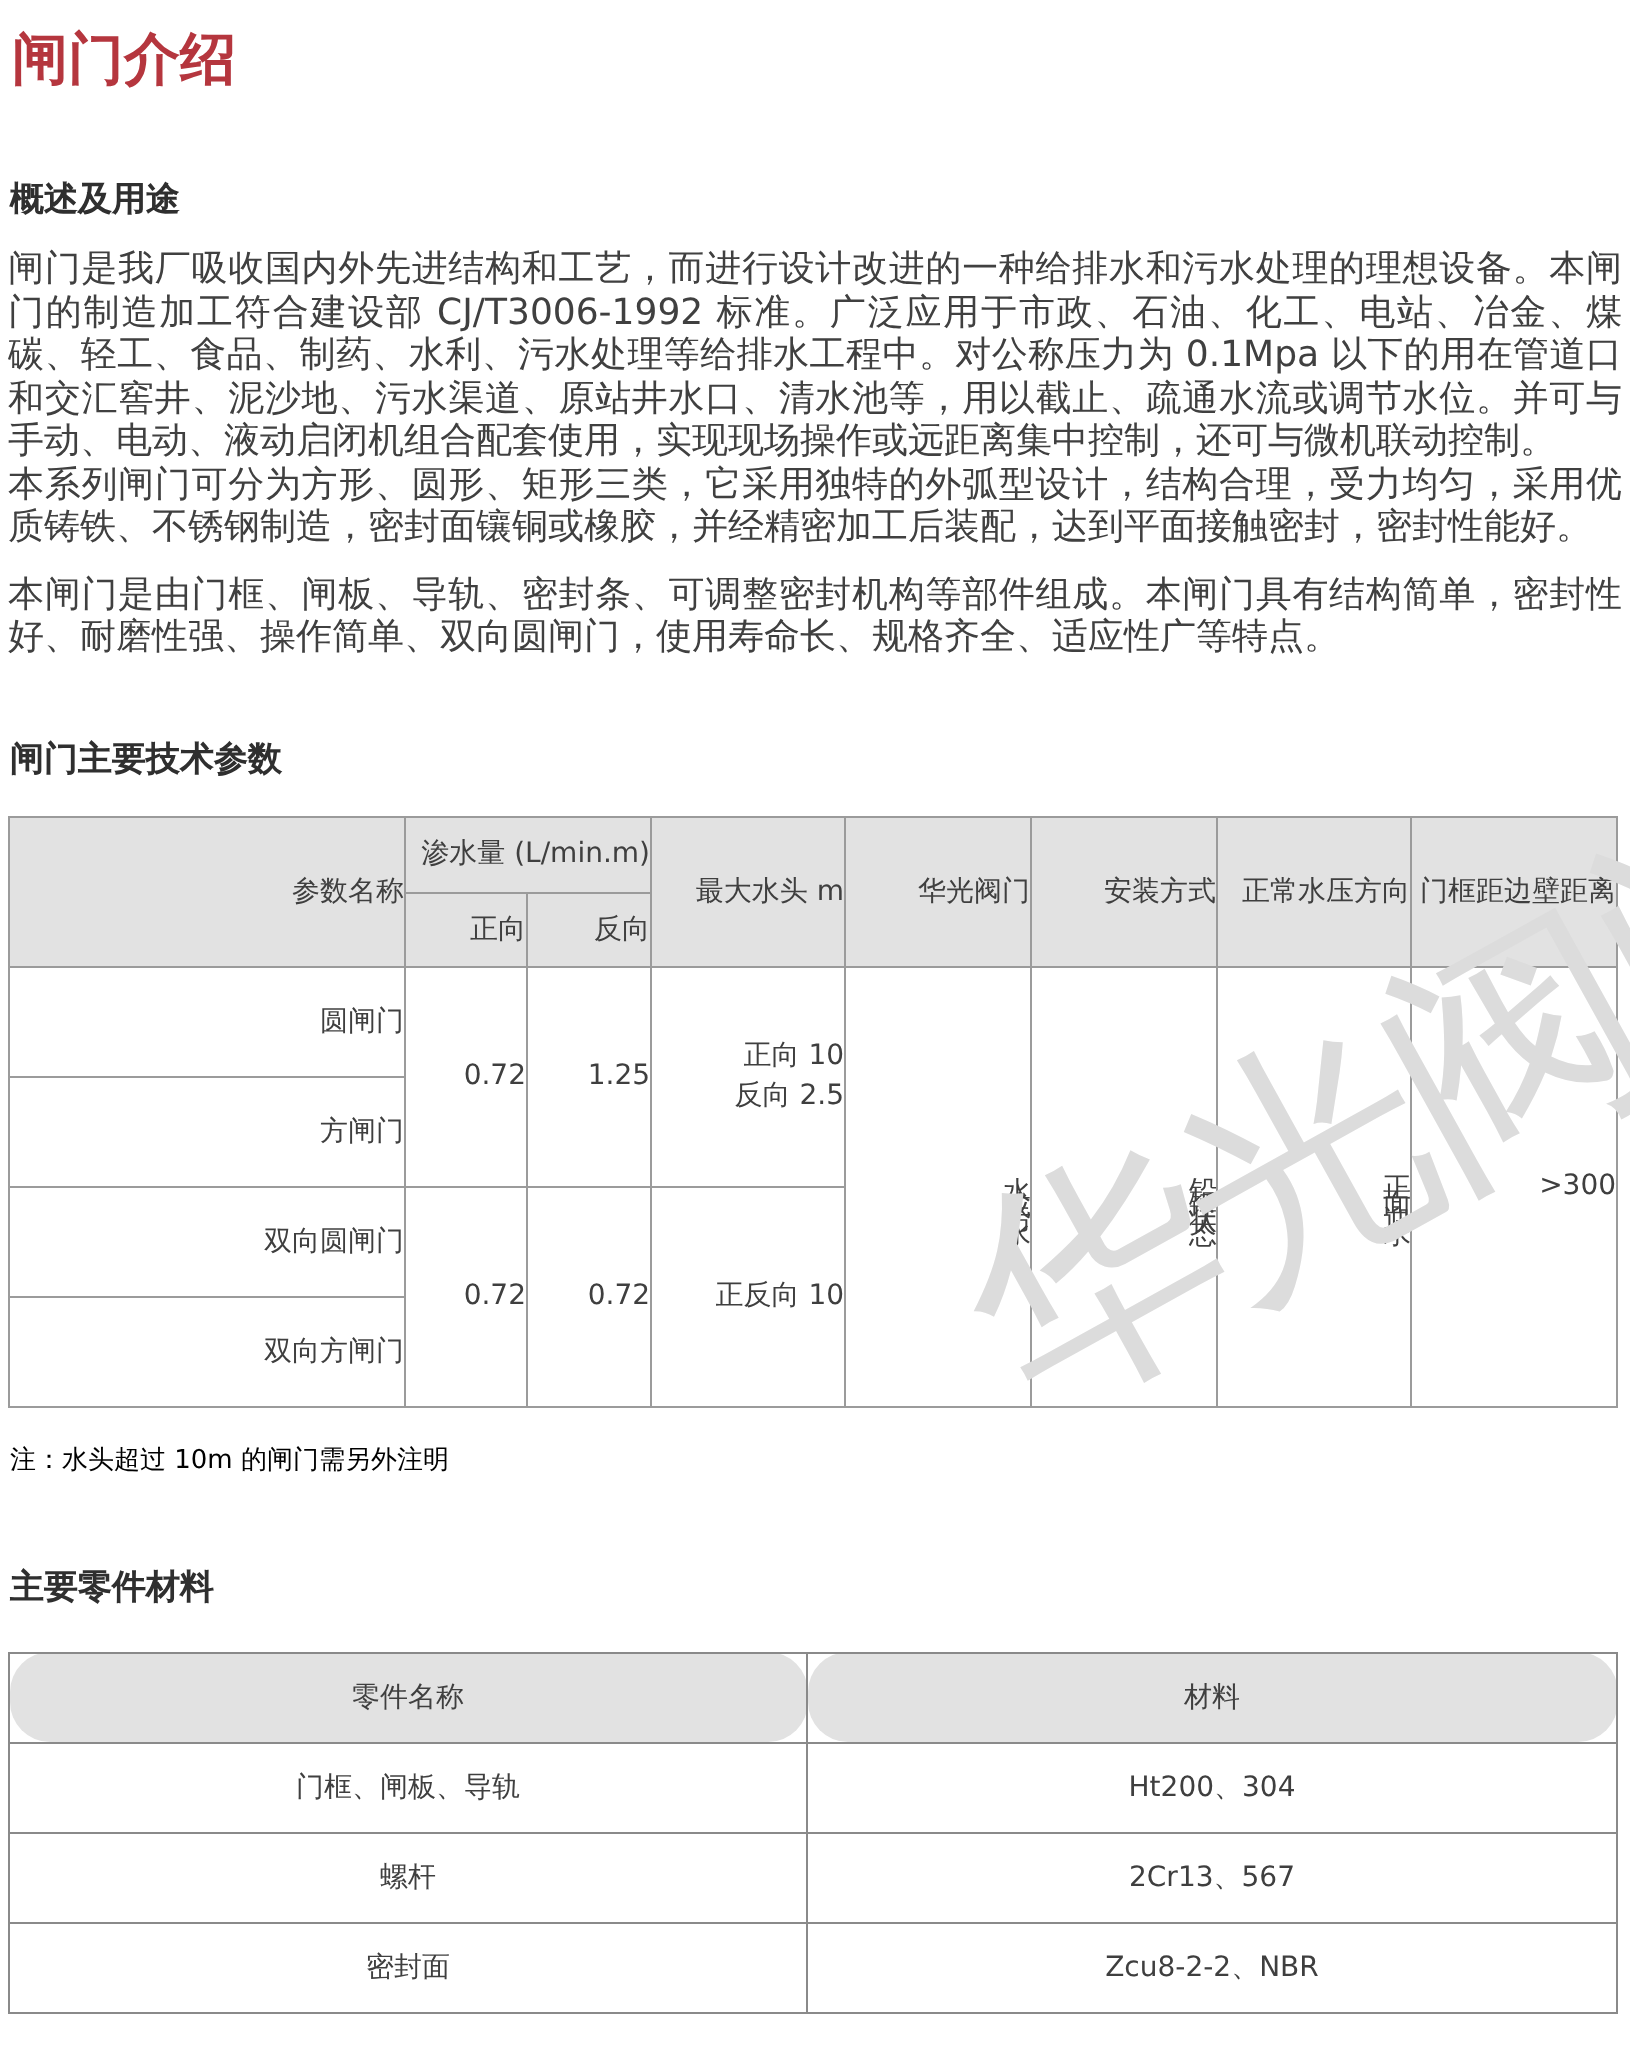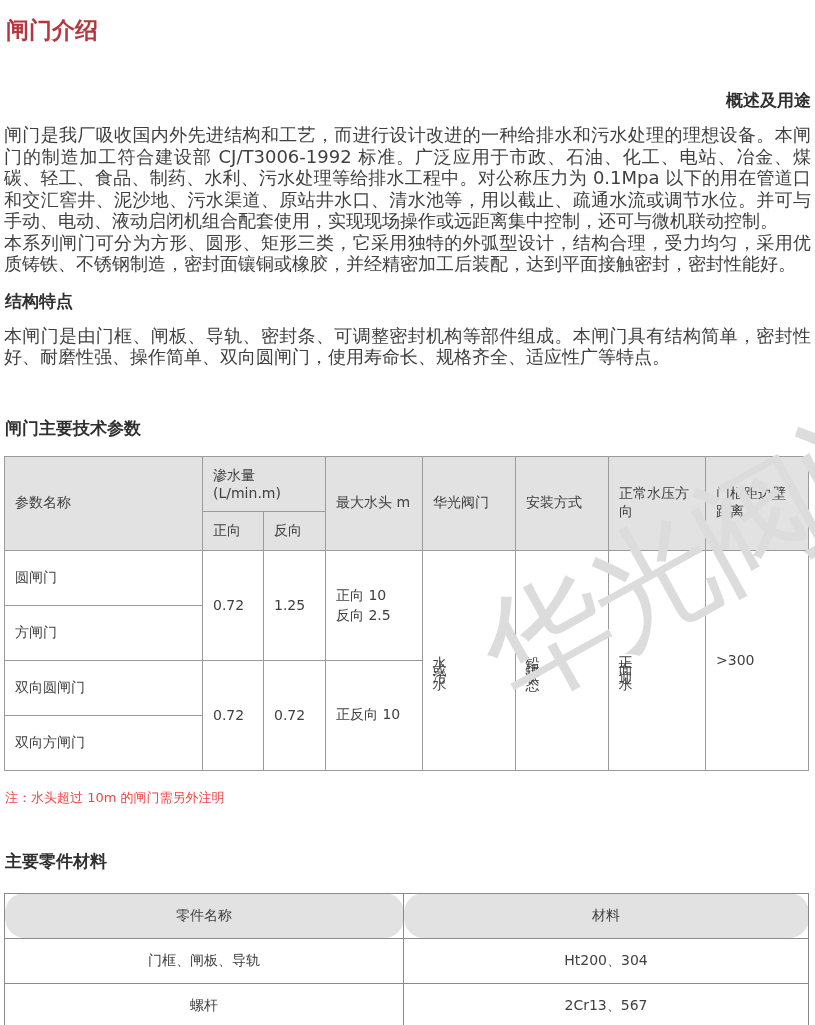--- a/index.html
+++ b/index.html
@@ -9,35 +9,35 @@
     background: #ffffff;
     font-family: "DejaVu Sans", "Liberation Sans", sans-serif;
     color: #3c3c3c;
     overflow: hidden;
     position: relative;
   }
   .page { padding: 0 4px; position: relative; }
 
   .page-title {
     color: #b5363e;
-    font-size: 23px;
+    font-size: 28px;
     font-weight: bold;
     line-height: 32px;
     margin: 14px 0 0 2px;
   }
   .section-heading {
     font-size: 17px;
     font-weight: bold;
     color: #2f2f2f;
     line-height: 24px;
     margin: 0 0 0 1px;
   }
-  .mt-overview  { margin-top: 42px; text-align: right; }
+  .mt-overview  { margin-top: 42px; }
   .mt-features  { margin-top: 14px; }
-  .mt-tech      { margin-top: 48px; }
+  .mt-tech      { margin-top: 38px; }
   .mt-materials { margin-top: 42px; }
 
   p.body-text {
     font-size: 18px;
     line-height: 21.5px;
     margin: 12px 0 0 0;
     text-align: justify;
     color: #404040;
   }
   p.body-text.cont { margin-top: 0; }
@@ -45,41 +45,41 @@
   table {
     border-collapse: collapse;
     table-layout: fixed;
     width: 804px;
     font-size: 14px;
     color: #3f3f3f;
   }
   .tech-table { margin-top: 16px; border: 1px solid #7e7e7e; }
   .tech-table th, .tech-table td {
     border: 1px solid #9b9b9b;
-    text-align: left;
+    text-align: right;
     vertical-align: middle;
     font-weight: normal;
-    padding: 10px;
+    padding: 0;
   }
   .tech-table thead th { background: #e2e2e2; }
   .th-r1 { height: 38px; }
   .th-r2 { height: 37px; }
   .tech-table tbody td { height: 55px; background: transparent; }
   .preline { white-space: pre-line; line-height: 20px; }
   .vtext {
     writing-mode: vertical-lr;
     text-orientation: upright;
     letter-spacing: 7px;
     line-height: 1;
     display: inline-block;
   }
 
   .note {
     font-size: 13px;
-    color: #ef4444;
+    color: #000000;
     margin: 18px 0 0 1px;
     line-height: 18px;
   }
 
   .materials-table { margin-top: 20px; border: 1px solid #5a5a5a; }
   .materials-table th, .materials-table td {
     border: 1px solid #8a8a8a;
     text-align: center;
     vertical-align: middle;
     font-weight: normal;
@@ -109,21 +109,20 @@
 <div class="watermark">华光阀门</div>
 
 <div class="page">
 
   <h1 class="page-title">闸门介绍</h1>
 
   <h2 class="section-heading mt-overview">概述及用途</h2>
   <p class="body-text">闸门是我厂吸收国内外先进结构和工艺，而进行设计改进的一种给排水和污水处理的理想设备。本闸门的制造加工符合建设部 CJ/T3006-1992 标准。广泛应用于市政、石油、化工、电站、冶金、煤碳、轻工、食品、制药、水利、污水处理等给排水工程中。对公称压力为 0.1Mpa 以下的用在管道口和交汇窖井、泥沙地、污水渠道、原站井水口、清水池等，用以截止、疏通水流或调节水位。并可与手动、电动、液动启闭机组合配套使用，实现现场操作或远距离集中控制，还可与微机联动控制。</p>
   <p class="body-text cont">本系列闸门可分为方形、圆形、矩形三类，它采用独特的外弧型设计，结构合理，受力均匀，采用优质铸铁、不锈钢制造，密封面镶铜或橡胶，并经精密加工后装配，达到平面接触密封，密封性能好。</p>
 
-  <h2 class="section-heading mt-features">结构特点</h2>
   <p class="body-text">本闸门是由门框、闸板、导轨、密封条、可调整密封机构等部件组成。本闸门具有结构简单，密封性好、耐磨性强、操作简单、双向圆闸门，使用寿命长、规格齐全、适应性广等特点。</p>
 
   <h2 class="section-heading mt-tech">闸门主要技术参数</h2>
 
   <table class="tech-table">
     <colgroup>
       <col style="width:198px">
         <col style="width:61px">
         <col style="width:62px">
         <col style="width:97px">

